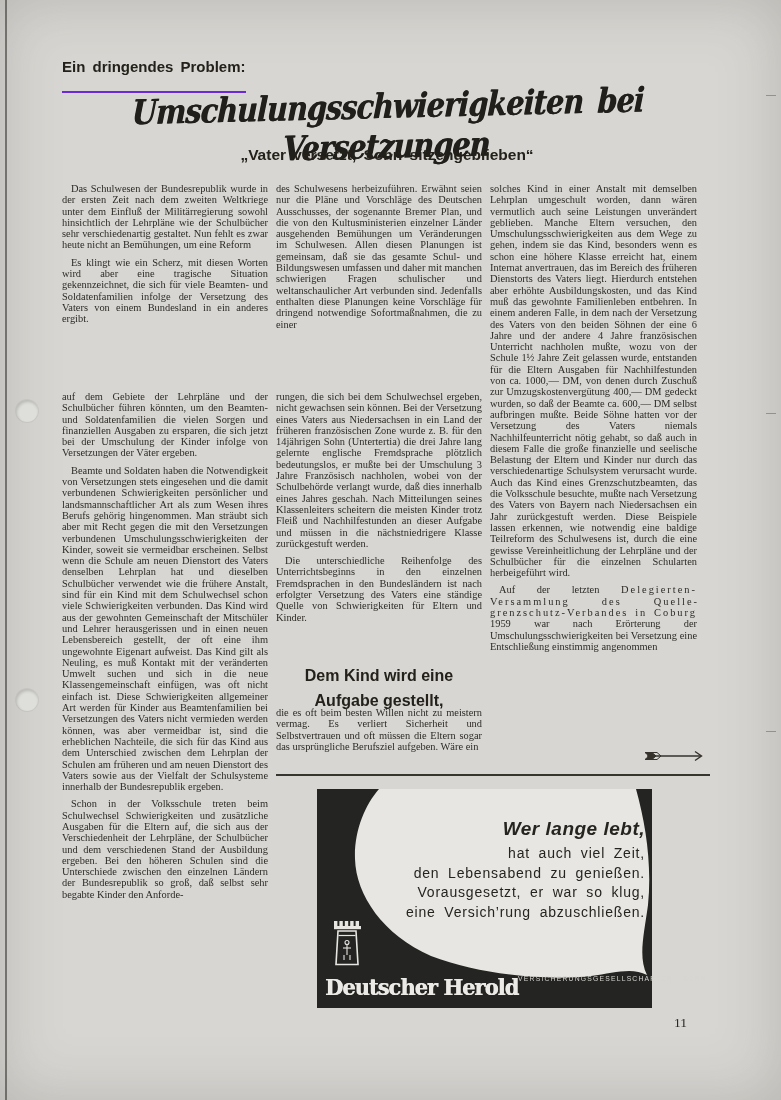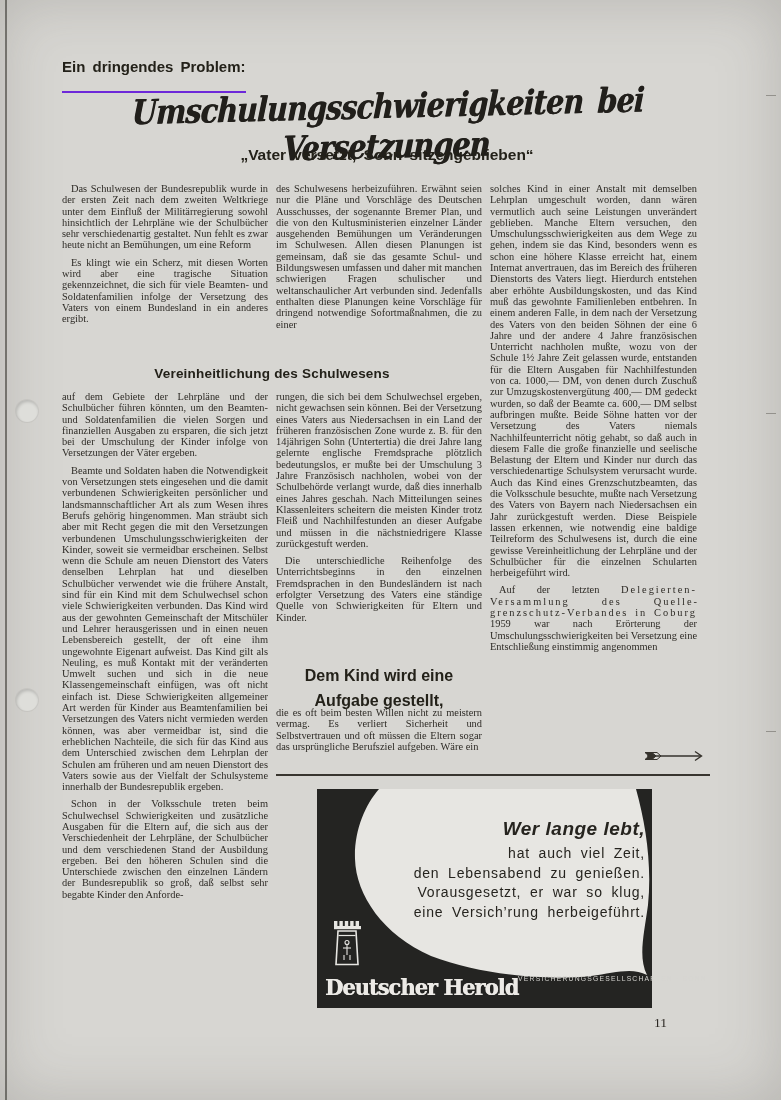--- a/index.html
+++ b/index.html
@@ -54,21 +54,21 @@
   .ad-script{font-family:Liberation Sans, sans-serif;font-style:italic;font-weight:bold;font-size:19px;
     line-height:24px;margin-bottom:3px;letter-spacing:.5px;}
   .ad-line{font-family:"Liberation Sans",sans-serif;font-size:14px;line-height:19.5px;
     letter-spacing:.8px;word-spacing:4px;font-weight:500;}
   .tower{position:absolute;left:15px;bottom:41px;}
   .brand-row{position:absolute;left:8px;bottom:8px;display:flex;align-items:flex-start;white-space:nowrap;}
   .brand{font-family:"DejaVu Serif",serif;font-weight:bold;font-size:21px;color:#eceae6;
     letter-spacing:-1px;transform:scaleY(1.05);text-shadow:.5px 0 0 #eceae6;}
   .brand-sub{font-family:"Liberation Sans",sans-serif;font-size:6.8px;letter-spacing:1.2px;color:#d6d5d1;}
 
-  .pagenum{position:absolute;left:654px;top:1015px;font-size:13.5px;color:#2b2823;}
+  .pagenum{position:absolute;left:674px;top:1015px;font-size:13.5px;color:#2b2823;}
 </style>
 </head>
 <body>
 
 <div class="page">
 
   <div class="scan-edge-left"></div>
   <div class="hole hole-1"></div>
   <div class="hole hole-2"></div>
   <div class="tick tick-1"></div>
@@ -83,21 +83,20 @@
 
   <section class="col col1-top">
     <p class="indent">Das Schulwesen der Bundesrepublik wurde in der ersten Zeit nach dem zweiten Weltkriege unter dem Einfluß der Militärregierung sowohl hinsichtlich der Lehrpläne wie der Schulbücher sehr verschiedenartig gestaltet. Nun fehlt es zwar heute nicht an Bemühungen, um eine Reform</p>
     <p class="indent">Es klingt wie ein Scherz, mit diesen Worten wird aber eine tragische Situation gekennzeichnet, die sich für viele Beamten- und Soldatenfamilien infolge der Versetzung des Vaters von einem Bundesland in ein anderes ergibt.</p>
   </section>
 
   <section class="col col2-top">
     <p>des Schulwesens herbeizuführen. Erwähnt seien nur die Pläne und Vorschläge des Deutschen Ausschusses, der sogenannte Bremer Plan, und die von den Kultusministerien einzelner Länder ausgehenden Bemühungen um Veränderungen im Schulwesen. Allen diesen Planungen ist gemeinsam, daß sie das gesamte Schul- und Bildungswesen umfassen und daher mit manchen schwierigen Fragen schulischer und weltanschaulicher Art verbunden sind. Jedenfalls enthalten diese Planungen keine Vorschläge für dringend notwendige Sofortmaßnahmen, die zu einer</p>
   </section>
 
-  <h3 class="crosshead">Vereinheitlichung des Schulwesens</h3>
 
   <section class="col col1-bottom">
     <p>auf dem Gebiete der Lehrpläne und der Schulbücher führen könnten, um den Beamten- und Soldatenfamilien die vielen Sorgen und finanziellen Ausgaben zu ersparen, die sich jetzt bei der Umschulung der Kinder infolge von Versetzungen der Väter ergeben.</p>
     <p class="indent">Beamte und Soldaten haben die Notwendigkeit von Versetzungen stets eingesehen und die damit verbundenen Schwierigkeiten persönlicher und landsmannschaftlicher Art als zum Wesen ihres Berufs gehörig hingenommen. Man sträubt sich aber mit Recht gegen die mit den Versetzungen verbundenen Umschulungsschwierigkeiten der Kinder, soweit sie vermeidbar erscheinen. Selbst wenn die Schule am neuen Dienstort des Vaters denselben Lehrplan hat und dieselben Schulbücher verwendet wie die frühere Anstalt, sind für ein Kind mit dem Schulwechsel schon viele Schwierigkeiten verbunden. Das Kind wird aus der gewohnten Gemeinschaft der Mitschüler und Lehrer herausgerissen und in einen neuen Lebensbereich gestellt, der oft eine ihm ungewohnte Eigenart aufweist. Das Kind gilt als Neuling, es muß Kontakt mit der veränderten Umwelt suchen und sich in die neue Klassengemeinschaft einfügen, was oft nicht einfach ist. Diese Schwierigkeiten allgemeiner Art werden für Kinder aus Beamtenfamilien bei Versetzungen des Vaters nicht vermieden werden können, was aber vermeidbar ist, sind die erheblichen Nachteile, die sich für das Kind aus dem Unterschied zwischen dem Lehrplan der Schulen am früheren und am neuen Dienstort des Vaters sowie aus der Vielfalt der Schulsysteme innerhalb der Bundesrepublik ergeben.</p>
     <p class="indent">Schon in der Volksschule treten beim Schulwechsel Schwierigkeiten und zusätzliche Ausgaben für die Eltern auf, die sich aus der Verschiedenheit der Lehrpläne, der Schulbücher und dem verschiedenen Stand der Ausbildung ergeben. Bei den höheren Schulen sind die Unterschiede zwischen den einzelnen Ländern der Bundesrepublik so groß, daß selbst sehr begabte Kinder den Anforde-</p>
   </section>
 
   <section class="col col2-mid">
     <p>rungen, die sich bei dem Schulwechsel ergeben, nicht gewachsen sein können. Bei der Versetzung eines Vaters aus Niedersachsen in ein Land der früheren französischen Zone wurde z. B. für den 14jährigen Sohn (Untertertia) die drei Jahre lang gelernte englische Fremdsprache plötzlich bedeutungslos, er mußte bei der Umschulung 3 Jahre Französisch nachholen, wobei von der Schulbehörde verlangt wurde, daß dies innerhalb eines Jahres geschah. Nach Mitteilungen seines Klassenleiters scheitern die meisten Kinder trotz Fleiß und Nachhilfestunden an dieser Aufgabe und müssen in die nächstniedrigere Klasse zurückgestuft werden.</p>
     <p class="indent">Die unterschiedliche Reihenfolge des Unterrichtsbeginns in den einzelnen Fremdsprachen in den Bundesländern ist nach erfolgter Versetzung des Vaters eine ständige Quelle von Schwierigkeiten für Eltern und Kinder.</p>
@@ -136,21 +135,21 @@
                C 164 186, 230 192, 274 187
                C 297 184, 315 178, 330 186
                C 321 168, 327 146, 331 116
                C 335 76, 329 36, 319 0 Z" fill="#e7e6e2"></path>
     </svg>
     <div class="ad-text">
       <div class="ad-script">Wer lange lebt,</div>
       <div class="ad-line">hat auch viel Zeit,</div>
       <div class="ad-line">den Lebensabend zu genießen.</div>
       <div class="ad-line">Vorausgesetzt, er war so klug,</div>
-      <div class="ad-line">eine Versich’rung herbeigeführt.</div>
+      <div class="ad-line">eine Versich’rung abzuschließen.</div>
     </div>
     <svg class="tower" width="30" height="46" viewBox="0 0 30 46">
       <g fill="#e7e6e2">
         <rect x="2" y="0" width="3.4" height="5"></rect>
         <rect x="7.4" y="0" width="3.4" height="5"></rect>
         <rect x="12.8" y="0" width="3.4" height="5"></rect>
         <rect x="18.2" y="0" width="3.4" height="5"></rect>
         <rect x="23.6" y="0" width="3.4" height="5"></rect>
         <rect x="2" y="5" width="27" height="3.2"></rect>
       </g>

